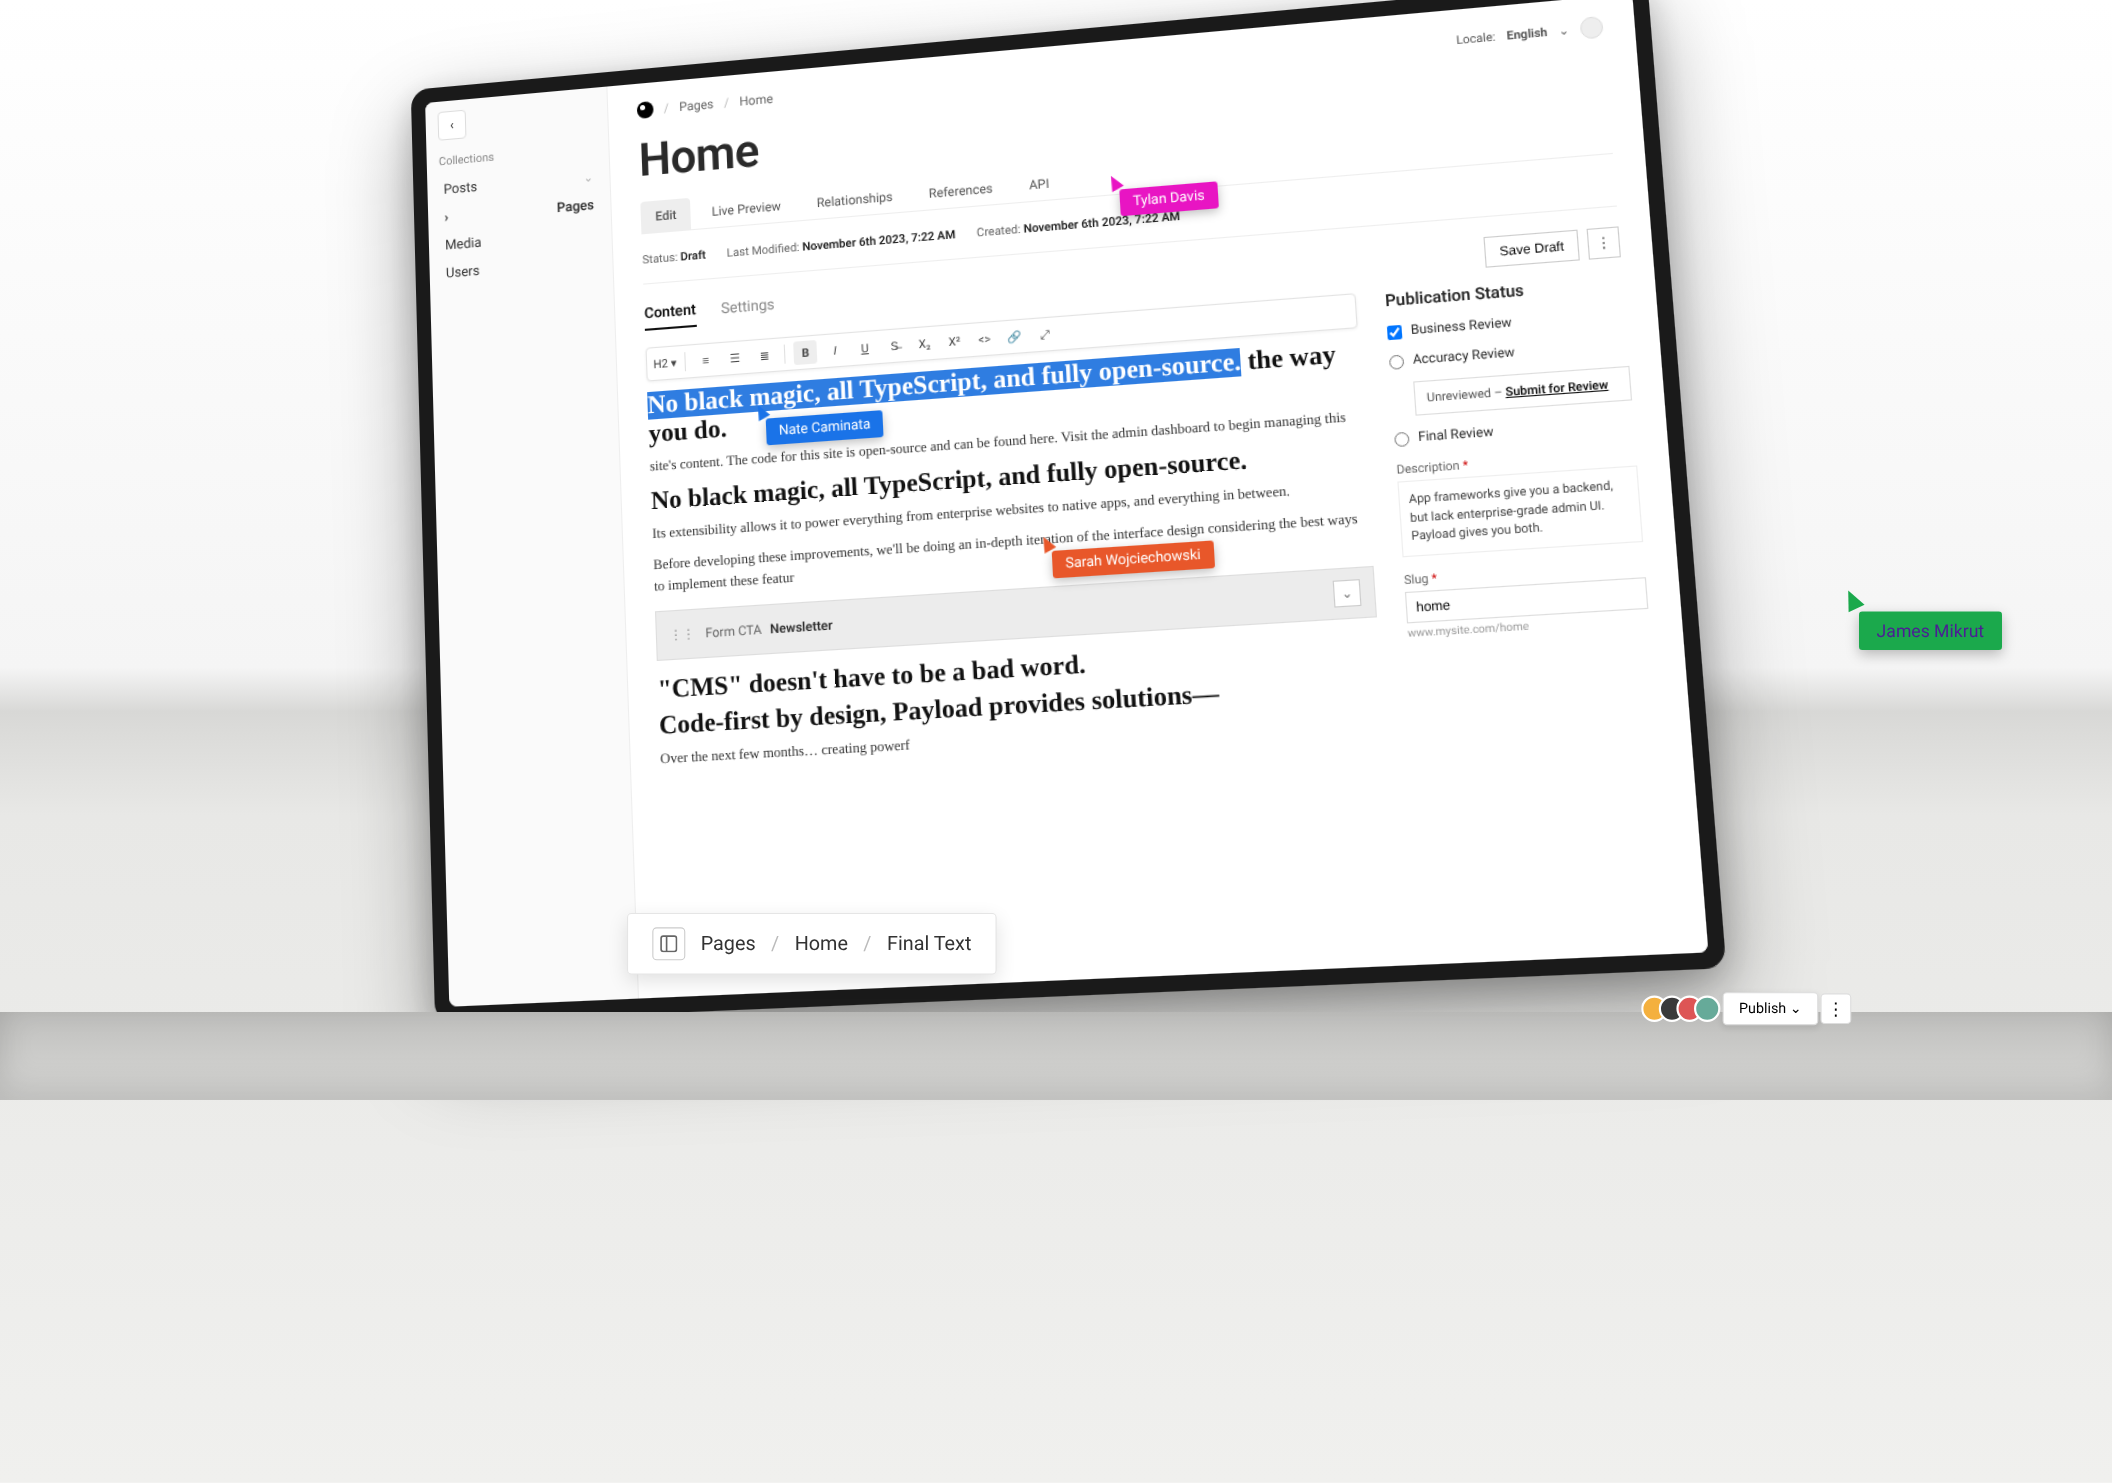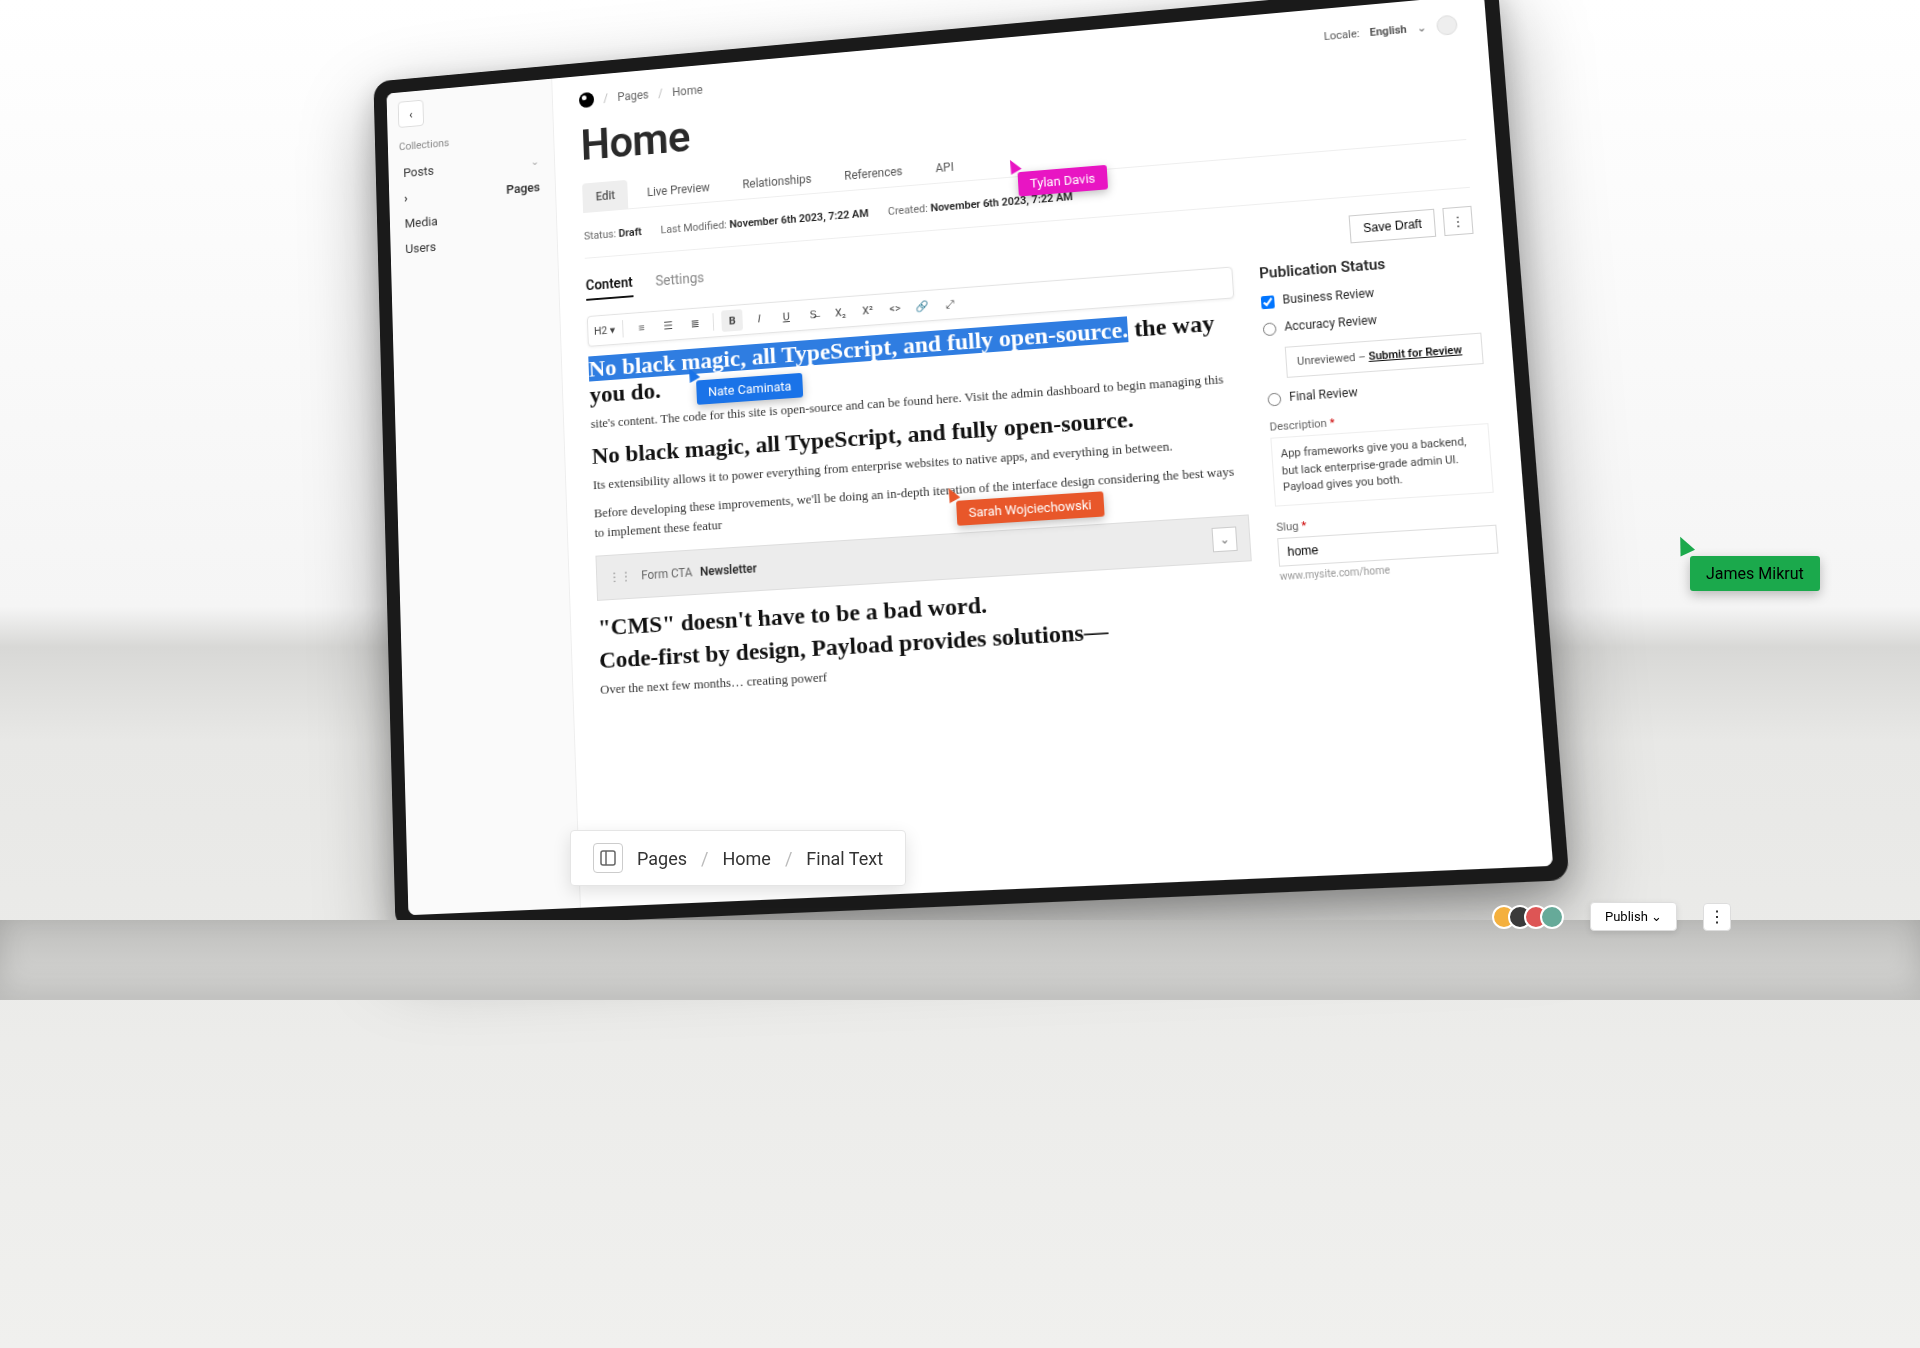--- a/index.html
+++ b/index.html
@@ -213,21 +213,21 @@
 .collab.magenta span{color:#fff;}
 .collab.blue{ background:#1a73e8; color:#1a73e8;}
 .collab.blue span{color:#fff;}
 .collab.orange{ background:#e8572a; color:#e8572a;}
 .collab.orange span{color:#fff;}
 
 
 .float-green {
   position:absolute;
   top:556px; left:1690px;
-  background:#1ba94c; color:#000000;
+  background:#1ba94c; color:#4c1d95;
   padding:8px 16px; font-size:16px;
   border-radius:3px;
   box-shadow:0 4px 12px rgba(0,0,0,0.25);
 }
 .float-green::before{
   content:"";position:absolute;top:-20px;left:-14px;
   width:0;height:0;
   border-left:8px solid transparent;border-right:8px solid transparent;
   border-bottom:18px solid #1ba94c; transform:rotate(-25deg);
 }
@@ -245,21 +245,21 @@
 }
 .fb-icon{
   width:30px;height:30px;border:1px solid #ccc;border-radius:4px;
   display:flex;align-items:center;justify-content:center;color:#666;
 }
 .fb-sep{color:#bbb;}
 
 .float-bottom-right{
   position:absolute;
   top:902px; left:1500px;
-  display:flex; align-items:center; gap:26px;
+  display:flex; align-items:center; gap:2px;
 }
 .avatar-stack{display:flex;}
 .avatar-stack .av{width:24px;height:24px;border-radius:50%;border:2px solid #fff;margin-left:-8px;}
 .av1{background:#f4b03e;}
 .av2{background:#3a3a3a;}
 .av3{background:#d55;}
 .av4{background:#6a9;}
 .publish-pill{background:#fff;border:1px solid #ddd;padding:6px 14px;font-size:13px;border-radius:4px;box-shadow:0 2px 6px rgba(0,0,0,0.1);}
 .more-pill{width:28px;height:28px;border:1px solid #ddd;background:#fff;border-radius:4px;display:flex;align-items:center;justify-content:center;}
 

